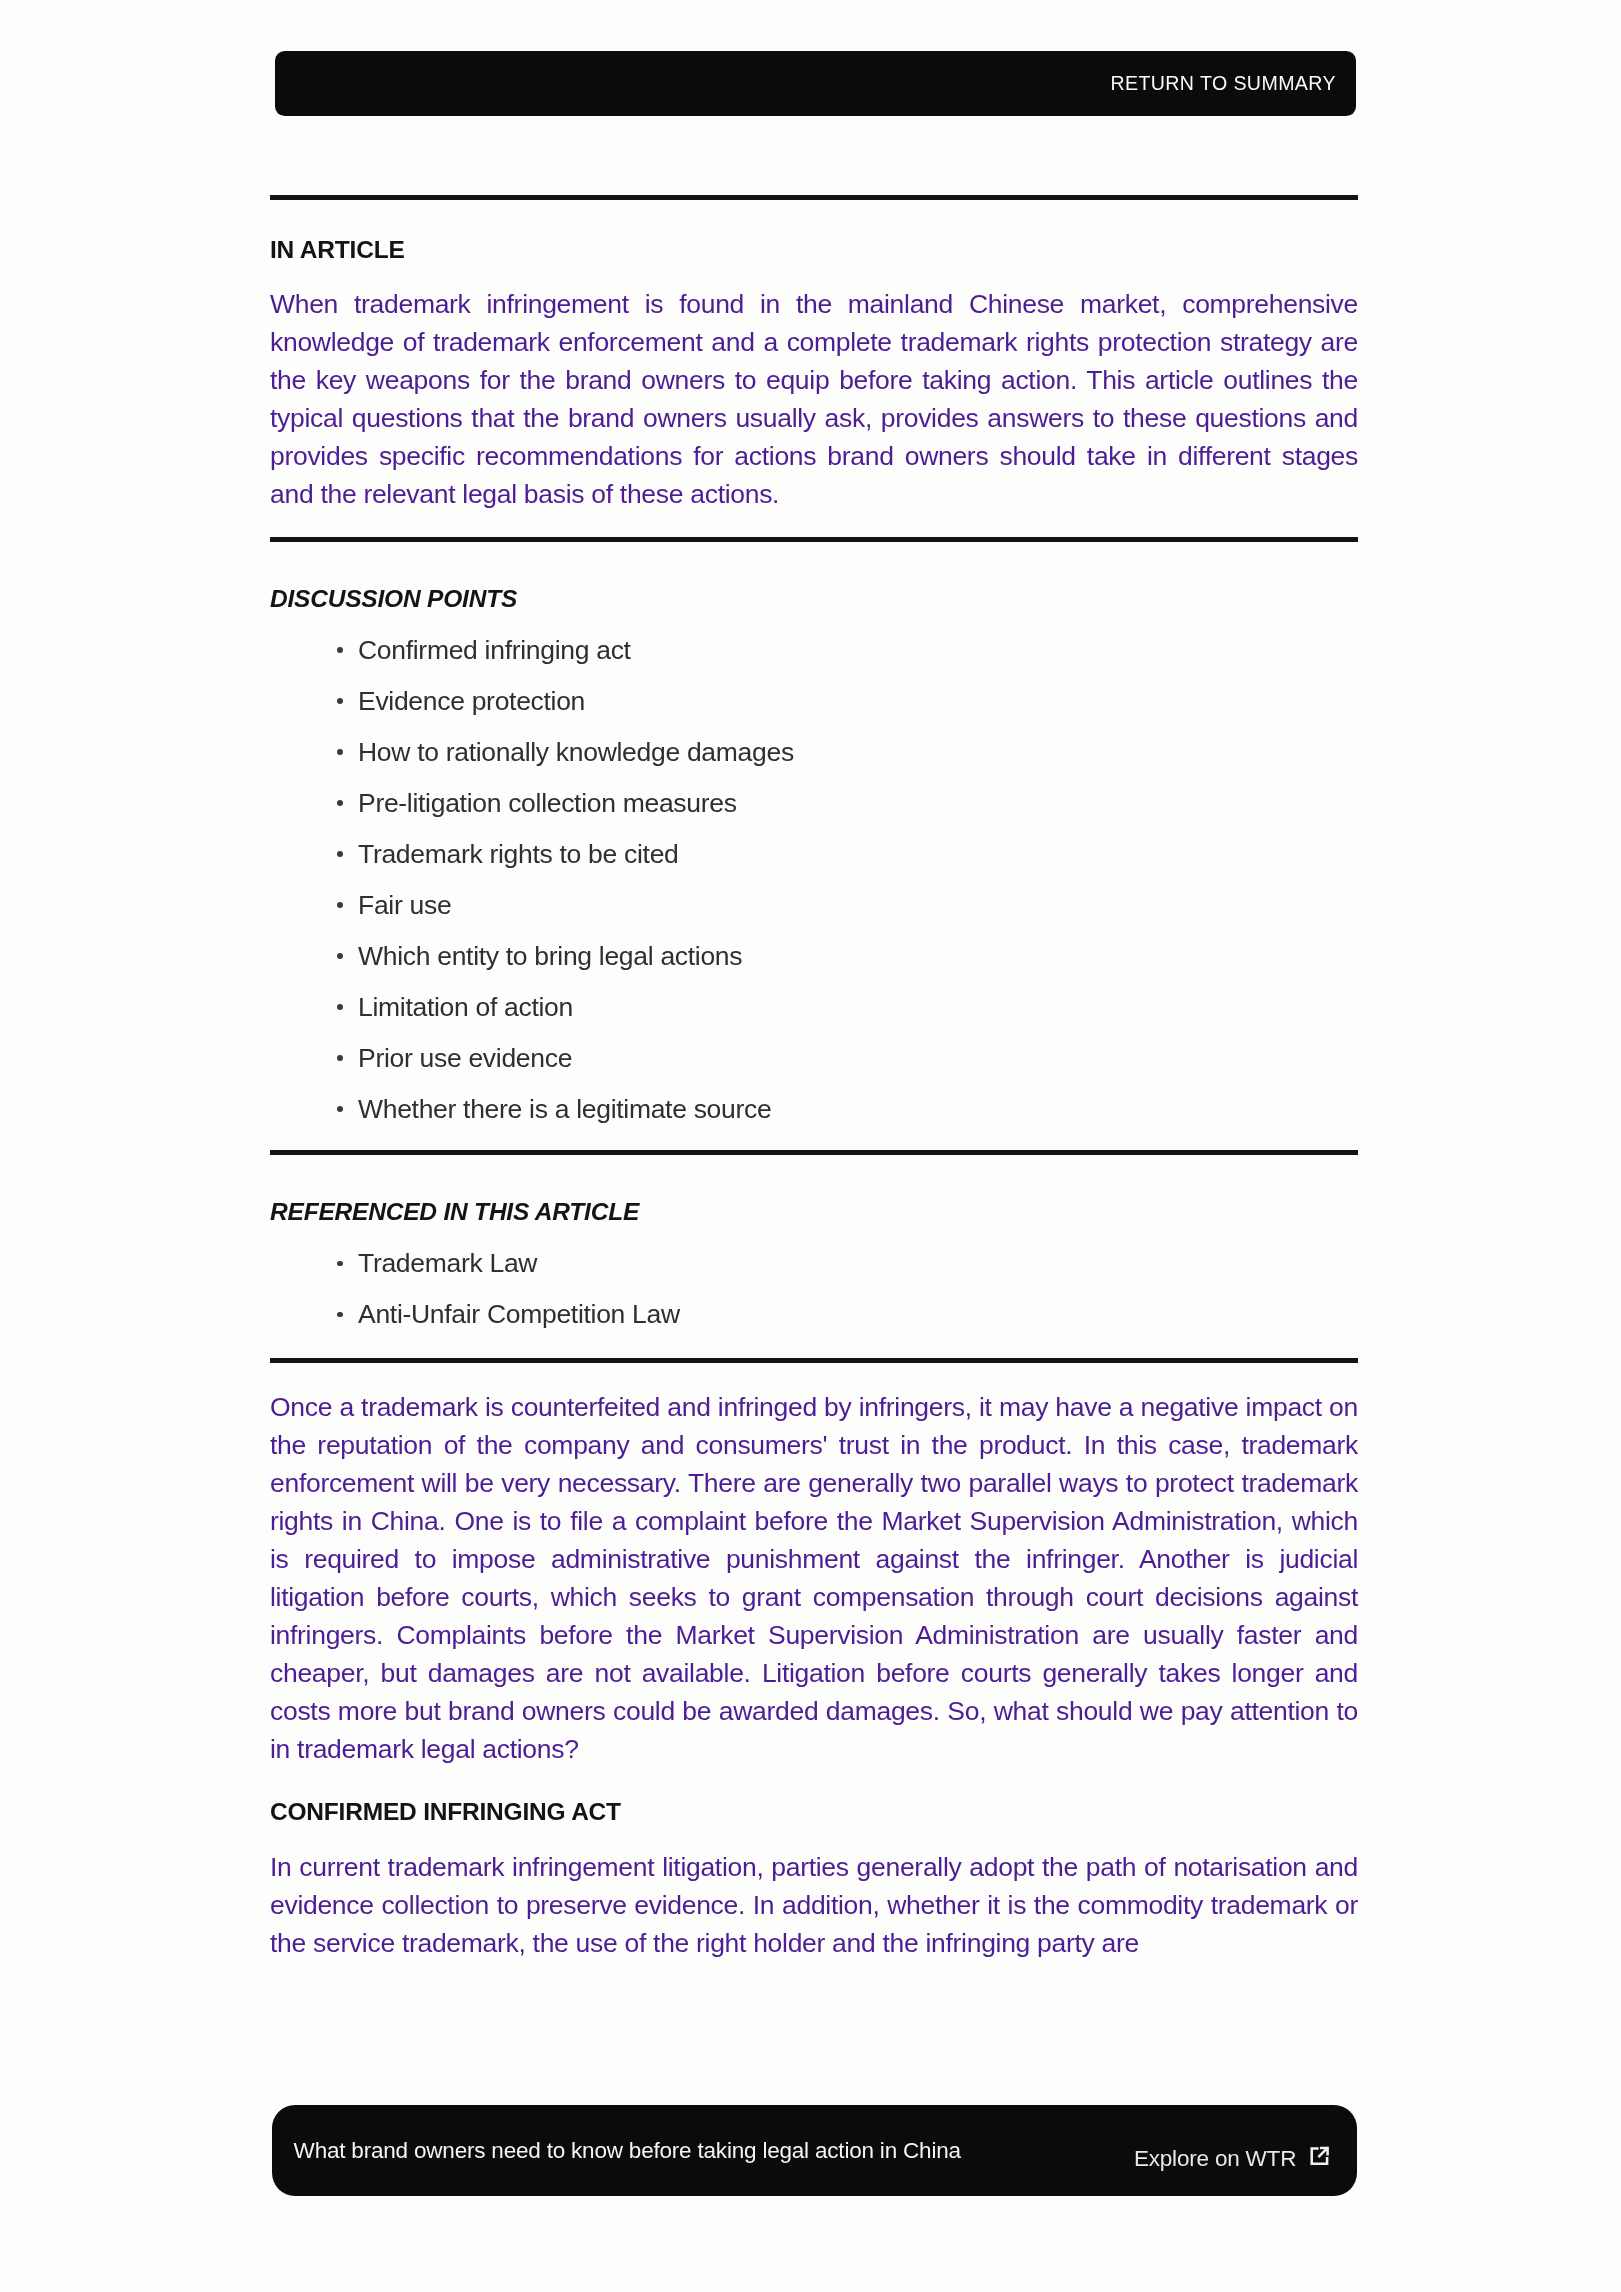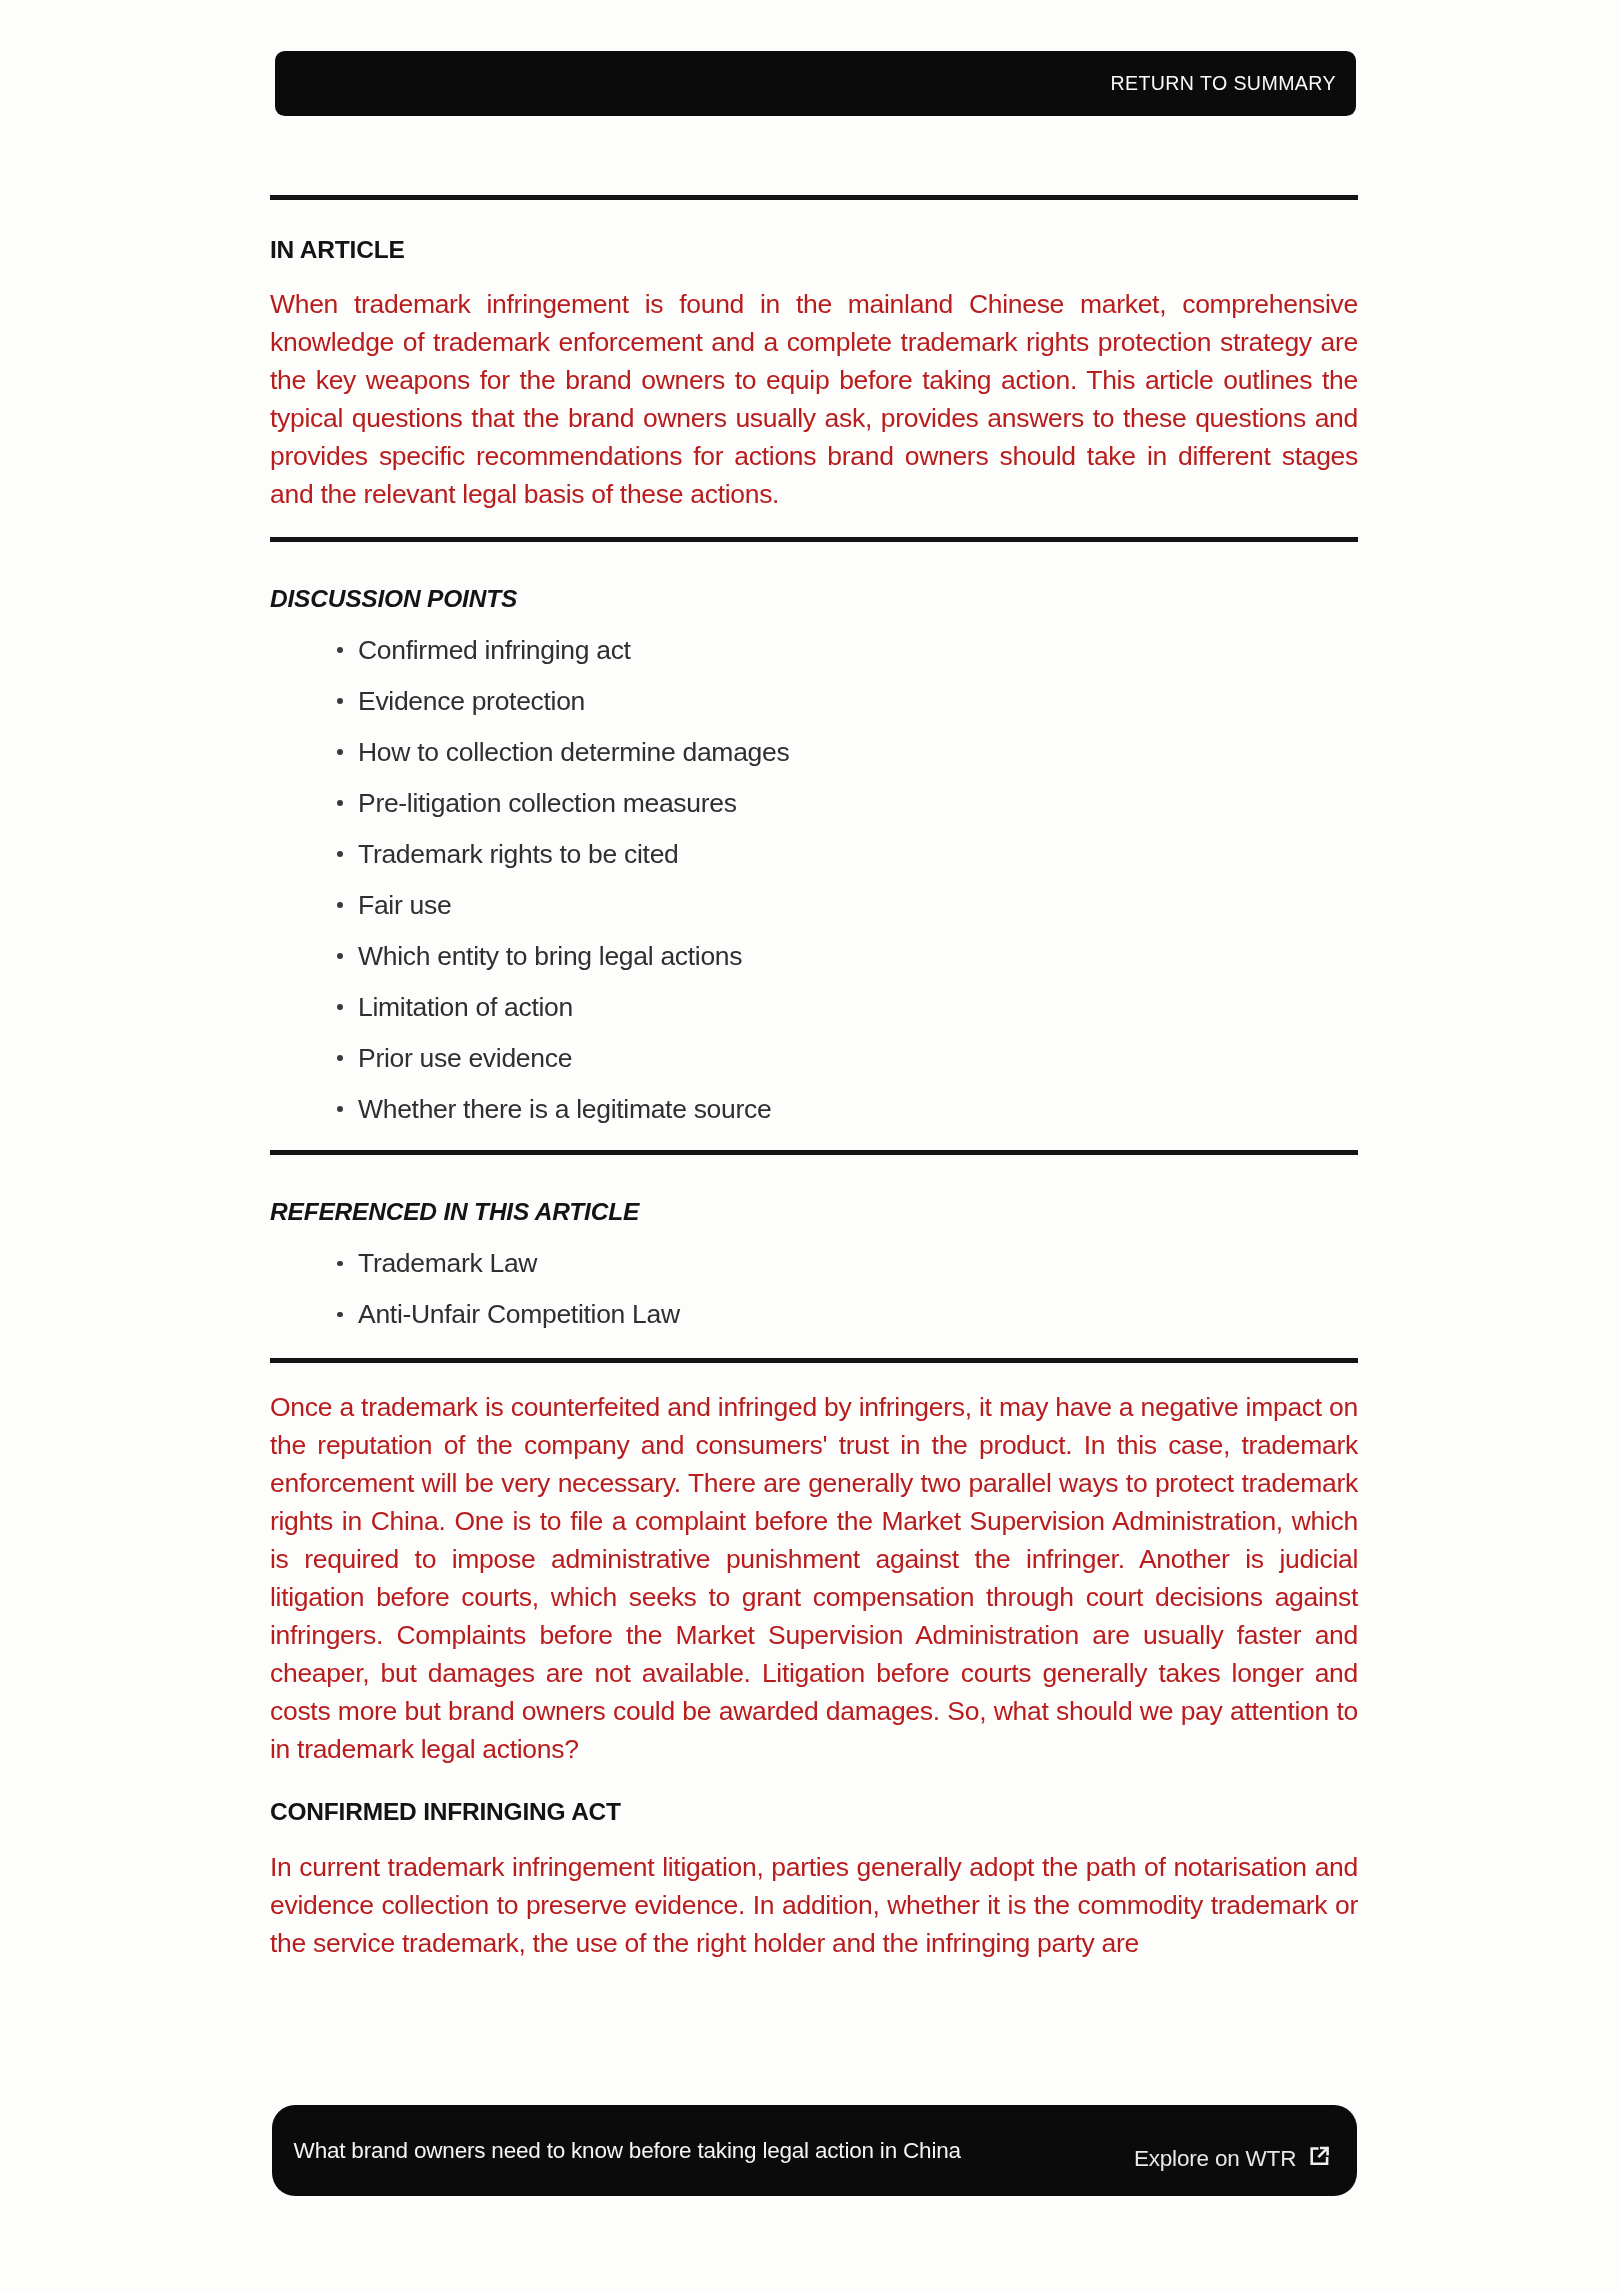--- a/index.html
+++ b/index.html
@@ -63,21 +63,21 @@
     color: #141414;
     letter-spacing: -0.2px;
   }
   .heading-gap { margin-top: 42px; font-style: italic; }
   .inline-heading { margin-top: 29px; }
 
   .body-para {
     margin: 21.6px 0 0 0;
     font-size: 26.5px;
     line-height: 38px;
-    color: #b91c1c;
+    color: #4c1d95;
     text-align: justify;
     letter-spacing: -0.3px;
   }
   .para-gap { margin-top: 25.5px; }
 
   .bullet-list {
     list-style: none;
     margin: 11.8px 0 0 0;
     padding: 0;
   }
@@ -163,21 +163,21 @@
           <span>Confirmed infringing act</span>
         </li>
 
         <li>
           <span class="bullet-dot"></span>
           <span>Evidence protection</span>
         </li>
 
         <li>
           <span class="bullet-dot"></span>
-          <span>How to collection determine damages</span>
+          <span>How to rationally knowledge damages</span>
         </li>
 
         <li>
           <span class="bullet-dot"></span>
           <span>Pre-litigation collection measures</span>
         </li>
 
         <li>
           <span class="bullet-dot"></span>
           <span>Trademark rights to be cited</span>

